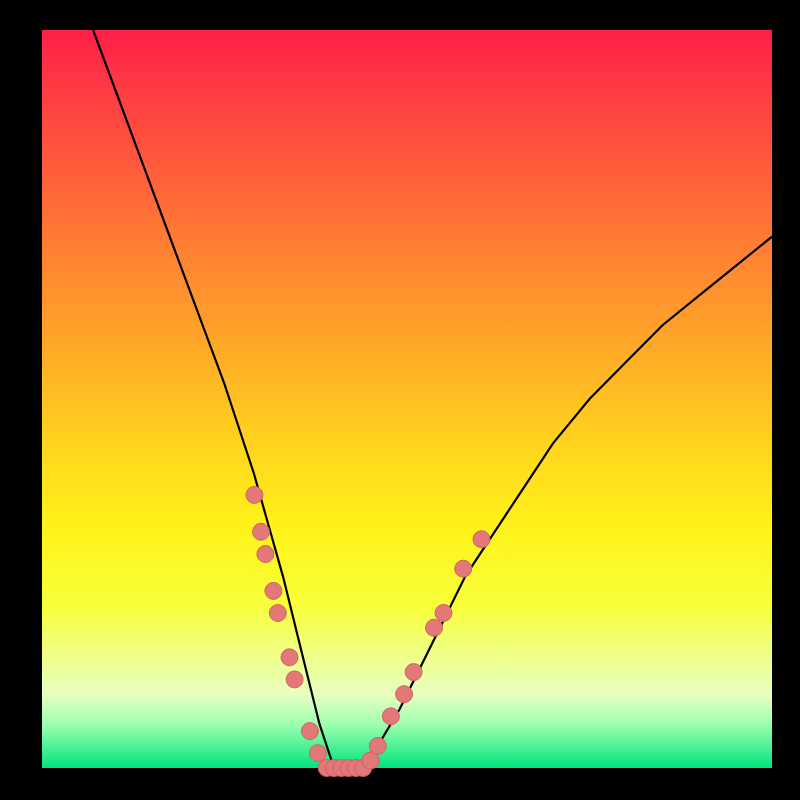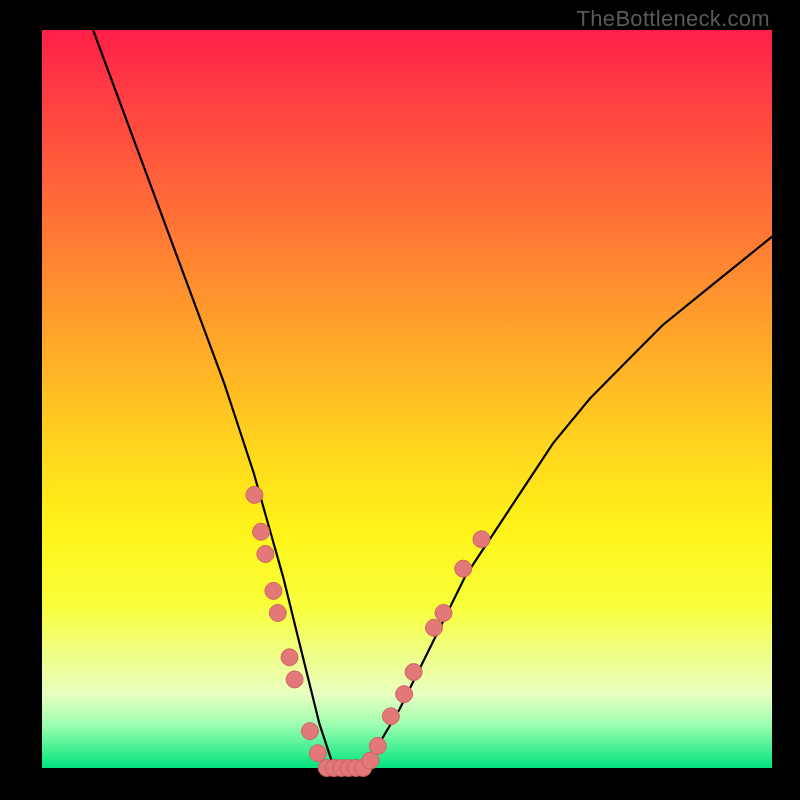--- a/index.html
+++ b/index.html
@@ -56,21 +56,20 @@
     width: 730px;
     height: 738px;
     overflow: visible;
   }
 </style>
 </head>
 <body>
 
 <div class="frame">
   <div class="plot-area"></div>
-  <div class="watermark">TheBottleneck.com</div>
   <svg class="overlay" viewBox="0 0 730 738" preserveAspectRatio="none">
     <path id="curve-path" fill="none" stroke="#000000" stroke-width="2.2" d="M51.1 0.0 L73.0 59.0 L94.9 118.1 L116.8 177.1 L138.7 236.2 L160.6 295.2 L182.5 354.2 L197.1 398.5 L211.7 442.8 L226.3 494.5 L240.9 546.1 L248.2 575.6 L255.5 605.2 L262.8 634.7 L270.1 664.2 L277.4 693.7 L284.7 715.9 L292.0 738.0 L313.9 738.0 L335.8 715.9 L357.7 679.0 L379.6 634.7 L401.5 590.4 L423.4 546.1 L452.6 501.8 L481.8 457.6 L511.0 413.3 L547.5 369.0 L584.0 332.1 L620.5 295.2 L657.0 265.7 L693.5 236.2 L730.0 206.6"></path>
     <g id="markers-group">
         <circle cx="212.4" cy="464.9" r="8.5" fill="#e27878" stroke="#cf6262" stroke-width="1"></circle>
         <circle cx="219.0" cy="501.8" r="8.5" fill="#e27878" stroke="#cf6262" stroke-width="1"></circle>
         <circle cx="223.4" cy="524.0" r="8.5" fill="#e27878" stroke="#cf6262" stroke-width="1"></circle>
         <circle cx="231.4" cy="560.9" r="8.5" fill="#e27878" stroke="#cf6262" stroke-width="1"></circle>
         <circle cx="235.8" cy="583.0" r="8.5" fill="#e27878" stroke="#cf6262" stroke-width="1"></circle>
         <circle cx="247.5" cy="627.3" r="8.5" fill="#e27878" stroke="#cf6262" stroke-width="1"></circle>
         <circle cx="252.6" cy="649.4" r="8.5" fill="#e27878" stroke="#cf6262" stroke-width="1"></circle>

